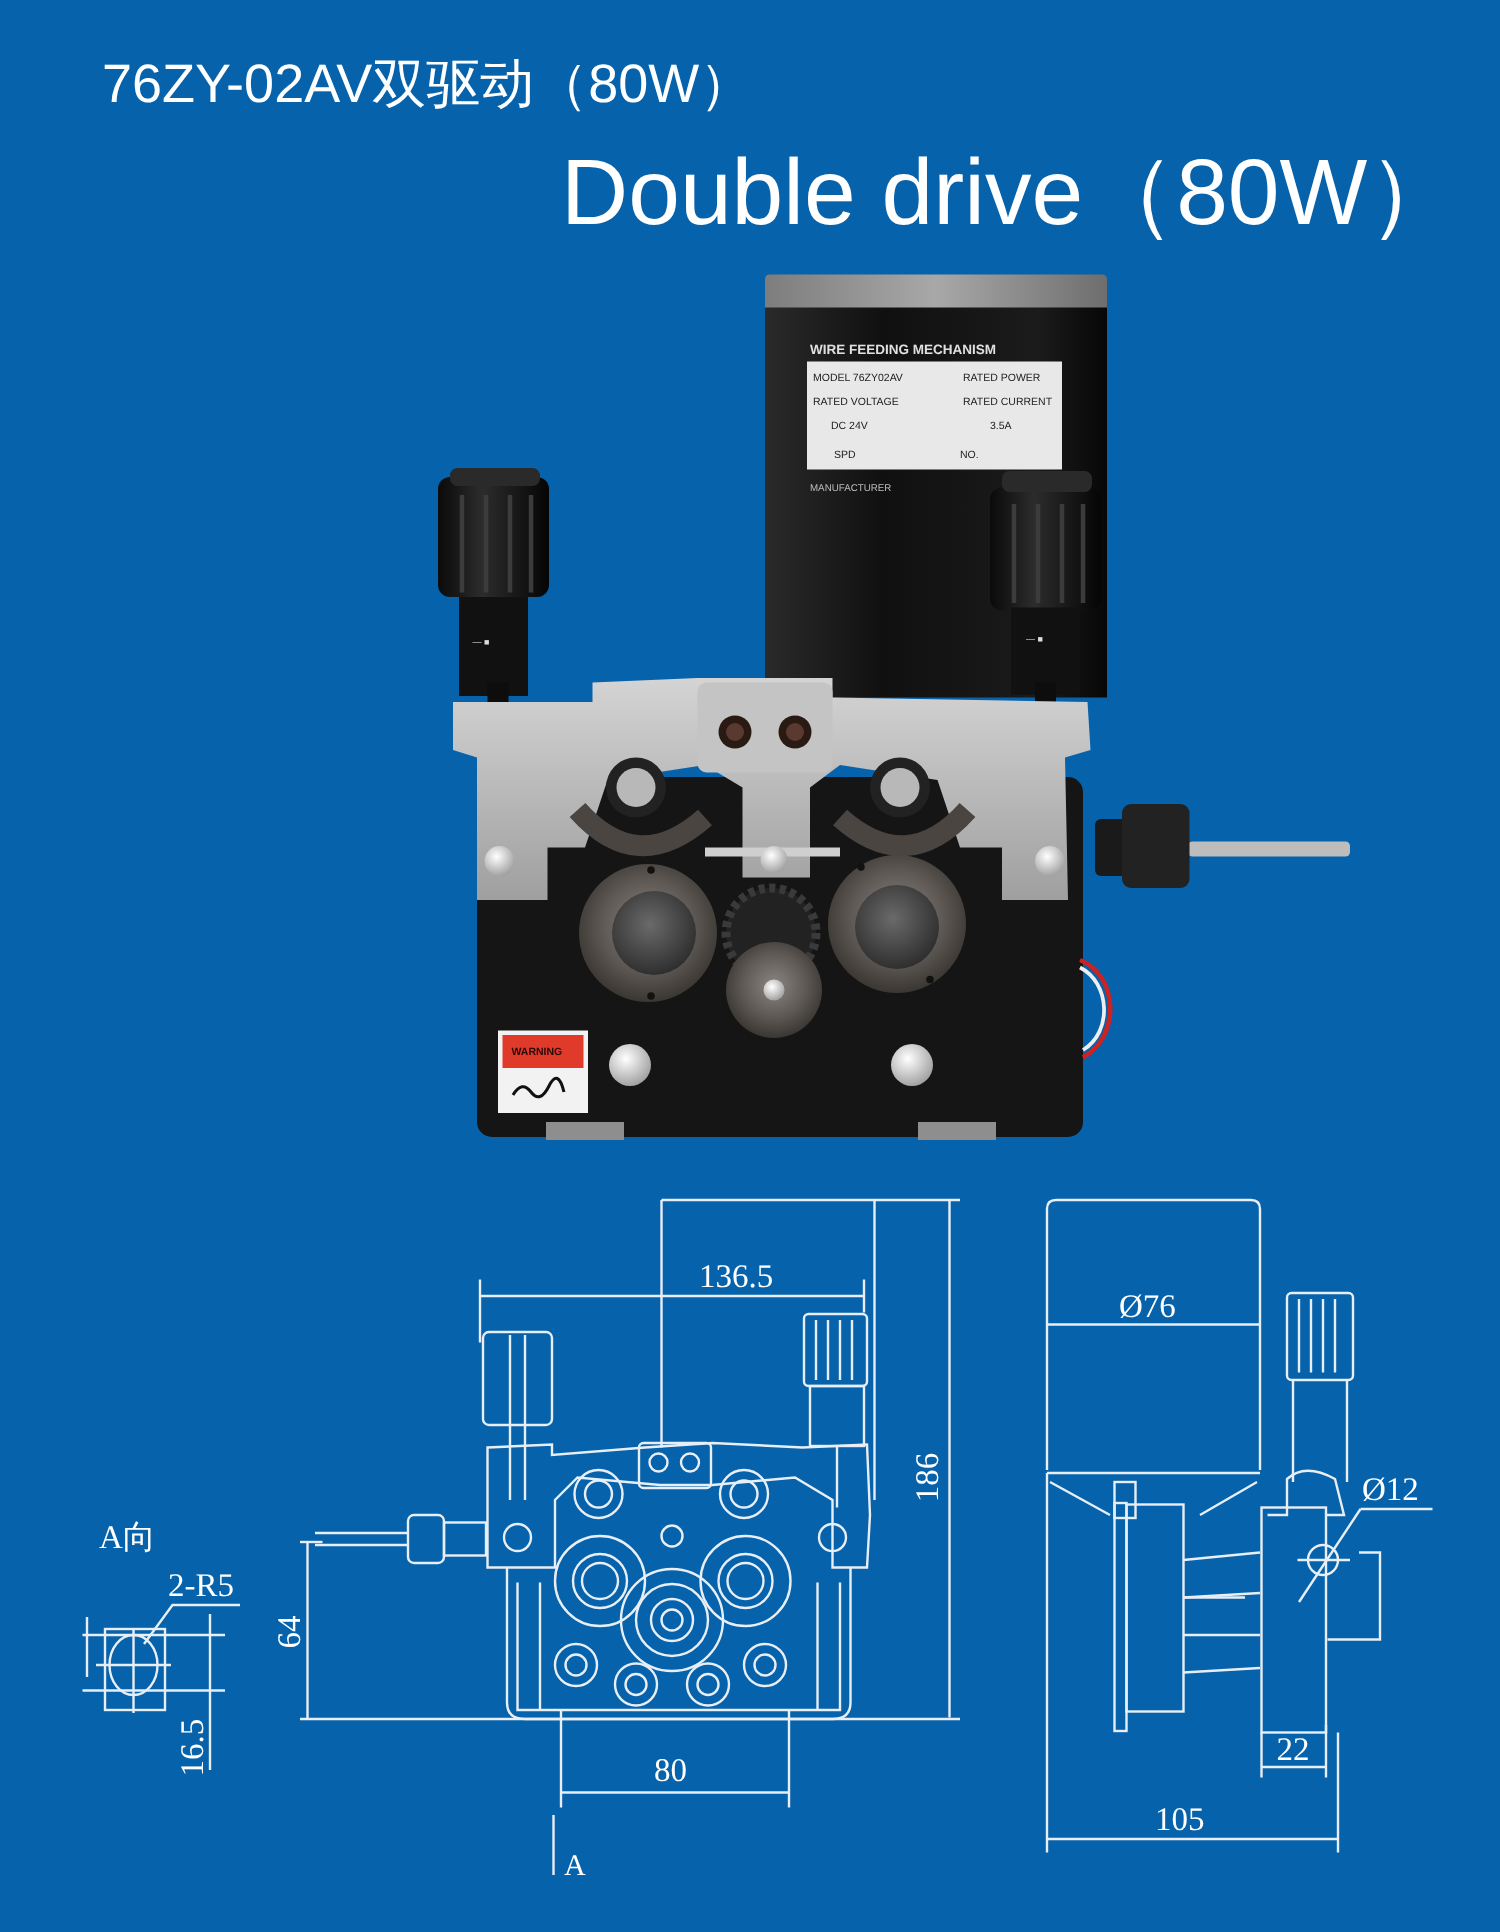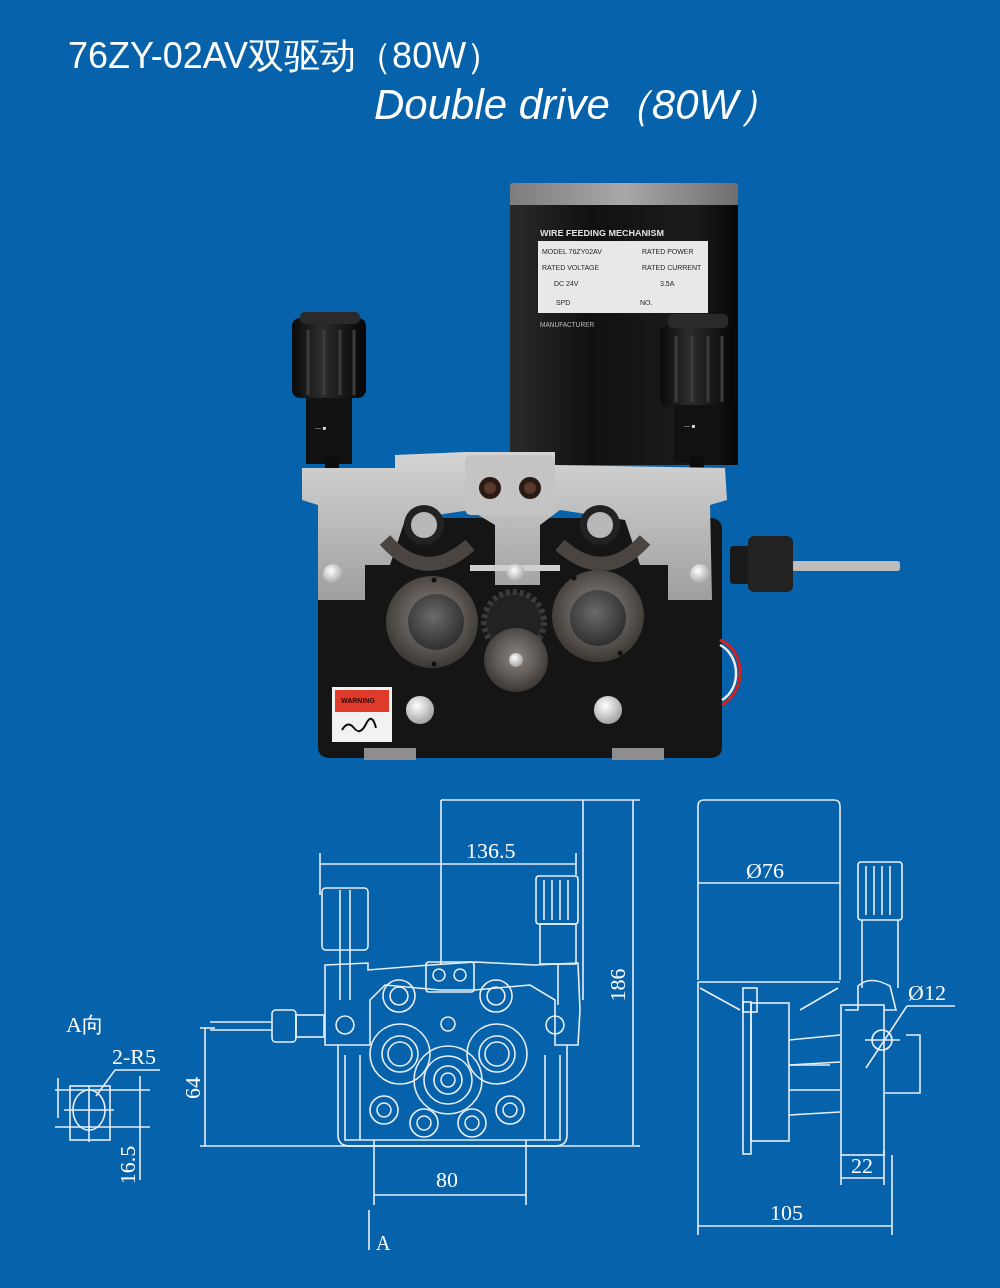--- a/index.html
+++ b/index.html
@@ -9,22 +9,22 @@
     font-family: "Liberation Sans", "DejaVu Sans", sans-serif;
     color: #ffffff;
     position: relative;
   }
   .title-1 {
     position: absolute; left: 68px; top: 38px;
     font-size: 36px; font-weight: 400; letter-spacing: 0px;
     white-space: nowrap; line-height: 1;
   }
   .title-2 {
-    position: absolute; left: 374px; top: 84px;
-    font-size: 42px; font-weight: 400; white-space: nowrap; line-height: 1; font-style: italic;
+    position: absolute; left: 374px; top: 98px;
+    font-size: 62px; font-weight: 400; white-space: nowrap; line-height: 1;
   }
   svg { position: absolute; left: 0; top: 0; }
   .dim-text { font-family: "Liberation Serif", "DejaVu Serif", serif; fill: #ffffff; font-size: 22px; }
   .dim-text-sm { font-family: "Liberation Serif", "DejaVu Serif", serif; fill: #ffffff; font-size: 20px; }
 </style>
 </head>
 <body>
 
 <div class="title-1">76ZY-02AV双驱动（80W）</div>
 <div class="title-2">Double drive（80W）</div>

